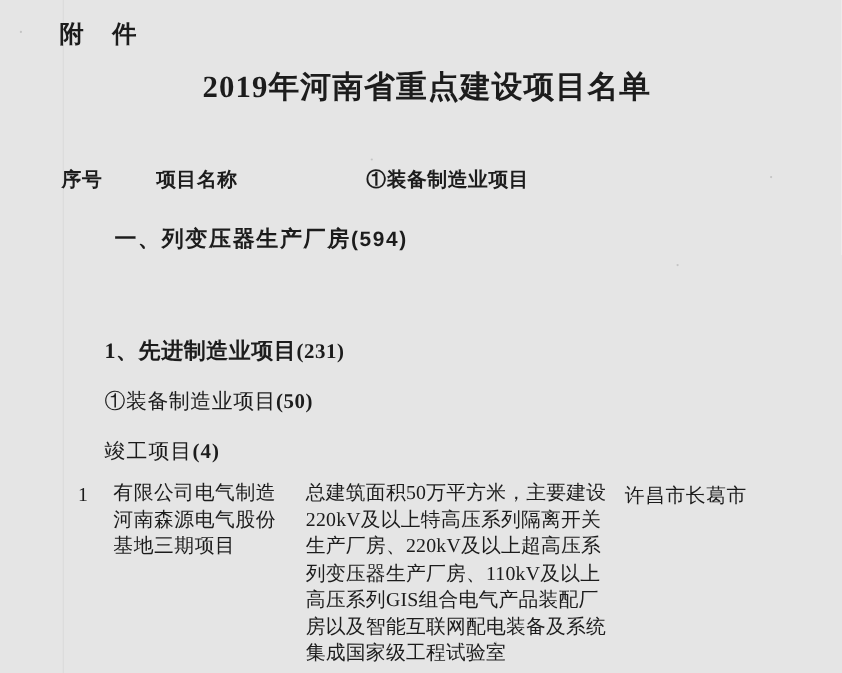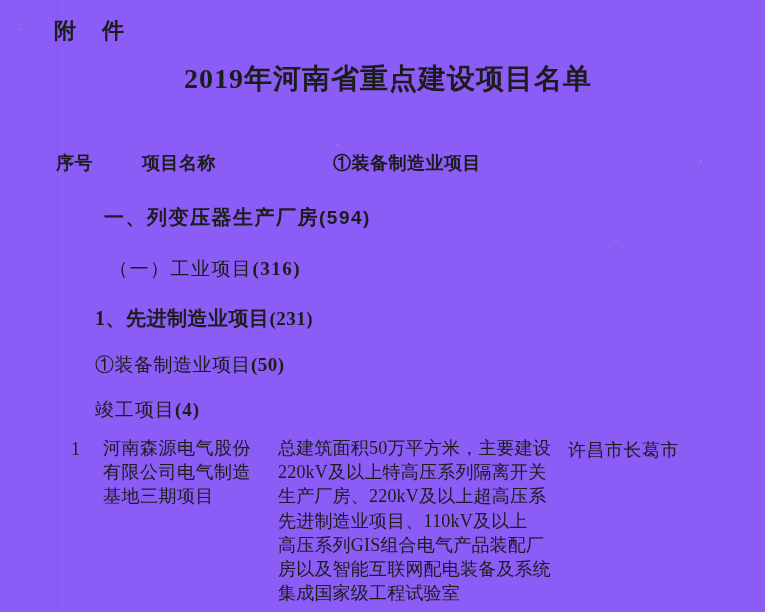--- a/index.html
+++ b/index.html
@@ -1,19 +1,19 @@
 <!DOCTYPE html>
 <html><head>
 <meta charset="utf-8">
 <style>
   html,body{margin:0;padding:0;}
   .page{
     position:relative;
     width:765px;height:612px;
-    background:#8b5cf6;
+    background:#e5e5e5;
     overflow:hidden;
     font-family:"Liberation Serif", serif;
     color:#1c1c1c;
   }
   .abs{position:absolute;white-space:nowrap;}
   
   .scanline{
     position:absolute;left:57px;top:0;width:1px;height:612px;
     background:rgba(0,0,0,0.05);
   }
@@ -79,46 +79,43 @@
 
   <div class="title">2019年河南省重点建设项目名单</div>
 
   <div class="abs col-hdr hei hdr-index">序号</div>
   <div class="abs col-hdr hei hdr-name">项目名称</div>
   <div class="abs col-hdr hei hdr-content">①装备制造业项目</div>
 
   <div class="abs section hei sec-1">
     <span>一、列变压器生产厂房</span><span class="sec-count hei">(594)</span>
   </div>
-  <div class="abs section sec-2">
-    <span>（一）工业项目</span><span class="sec-count">(316)</span>
-  </div>
   <div class="abs section sec-3">
     <span>1、先进制造业项目</span><span class="sec-count">(231)</span>
   </div>
   <div class="abs section sec-4">
     <span>①装备制造业项目</span><span class="sec-count">(50)</span>
   </div>
   <div class="abs section sec-5">
     <span>竣工项目</span><span class="sec-count">(4)</span>
   </div>
 
   <div class="abs cell row-index">1</div>
 
   <div class="abs cell row-name">
+    <div>有限公司电气制造</div>
     <div>河南森源电气股份</div>
-    <div>有限公司电气制造</div>
     <div>基地三期项目</div>
   </div>
 
   <div class="abs cell row-content">
     <div>总建筑面积50万平方米，主要建设</div>
     <div>220kV及以上特高压系列隔离开关</div>
     <div>生产厂房、220kV及以上超高压系</div>
-    <div>先进制造业项目、110kV及以上</div>
+    <div>列变压器生产厂房、110kV及以上</div>
     <div>高压系列GIS组合电气产品装配厂</div>
     <div>房以及智能互联网配电装备及系统</div>
     <div>集成国家级工程试验室</div>
   </div>
 
   <div class="abs cell row-location">许昌市长葛市</div>
 
 </div>
 
 </body></html>

